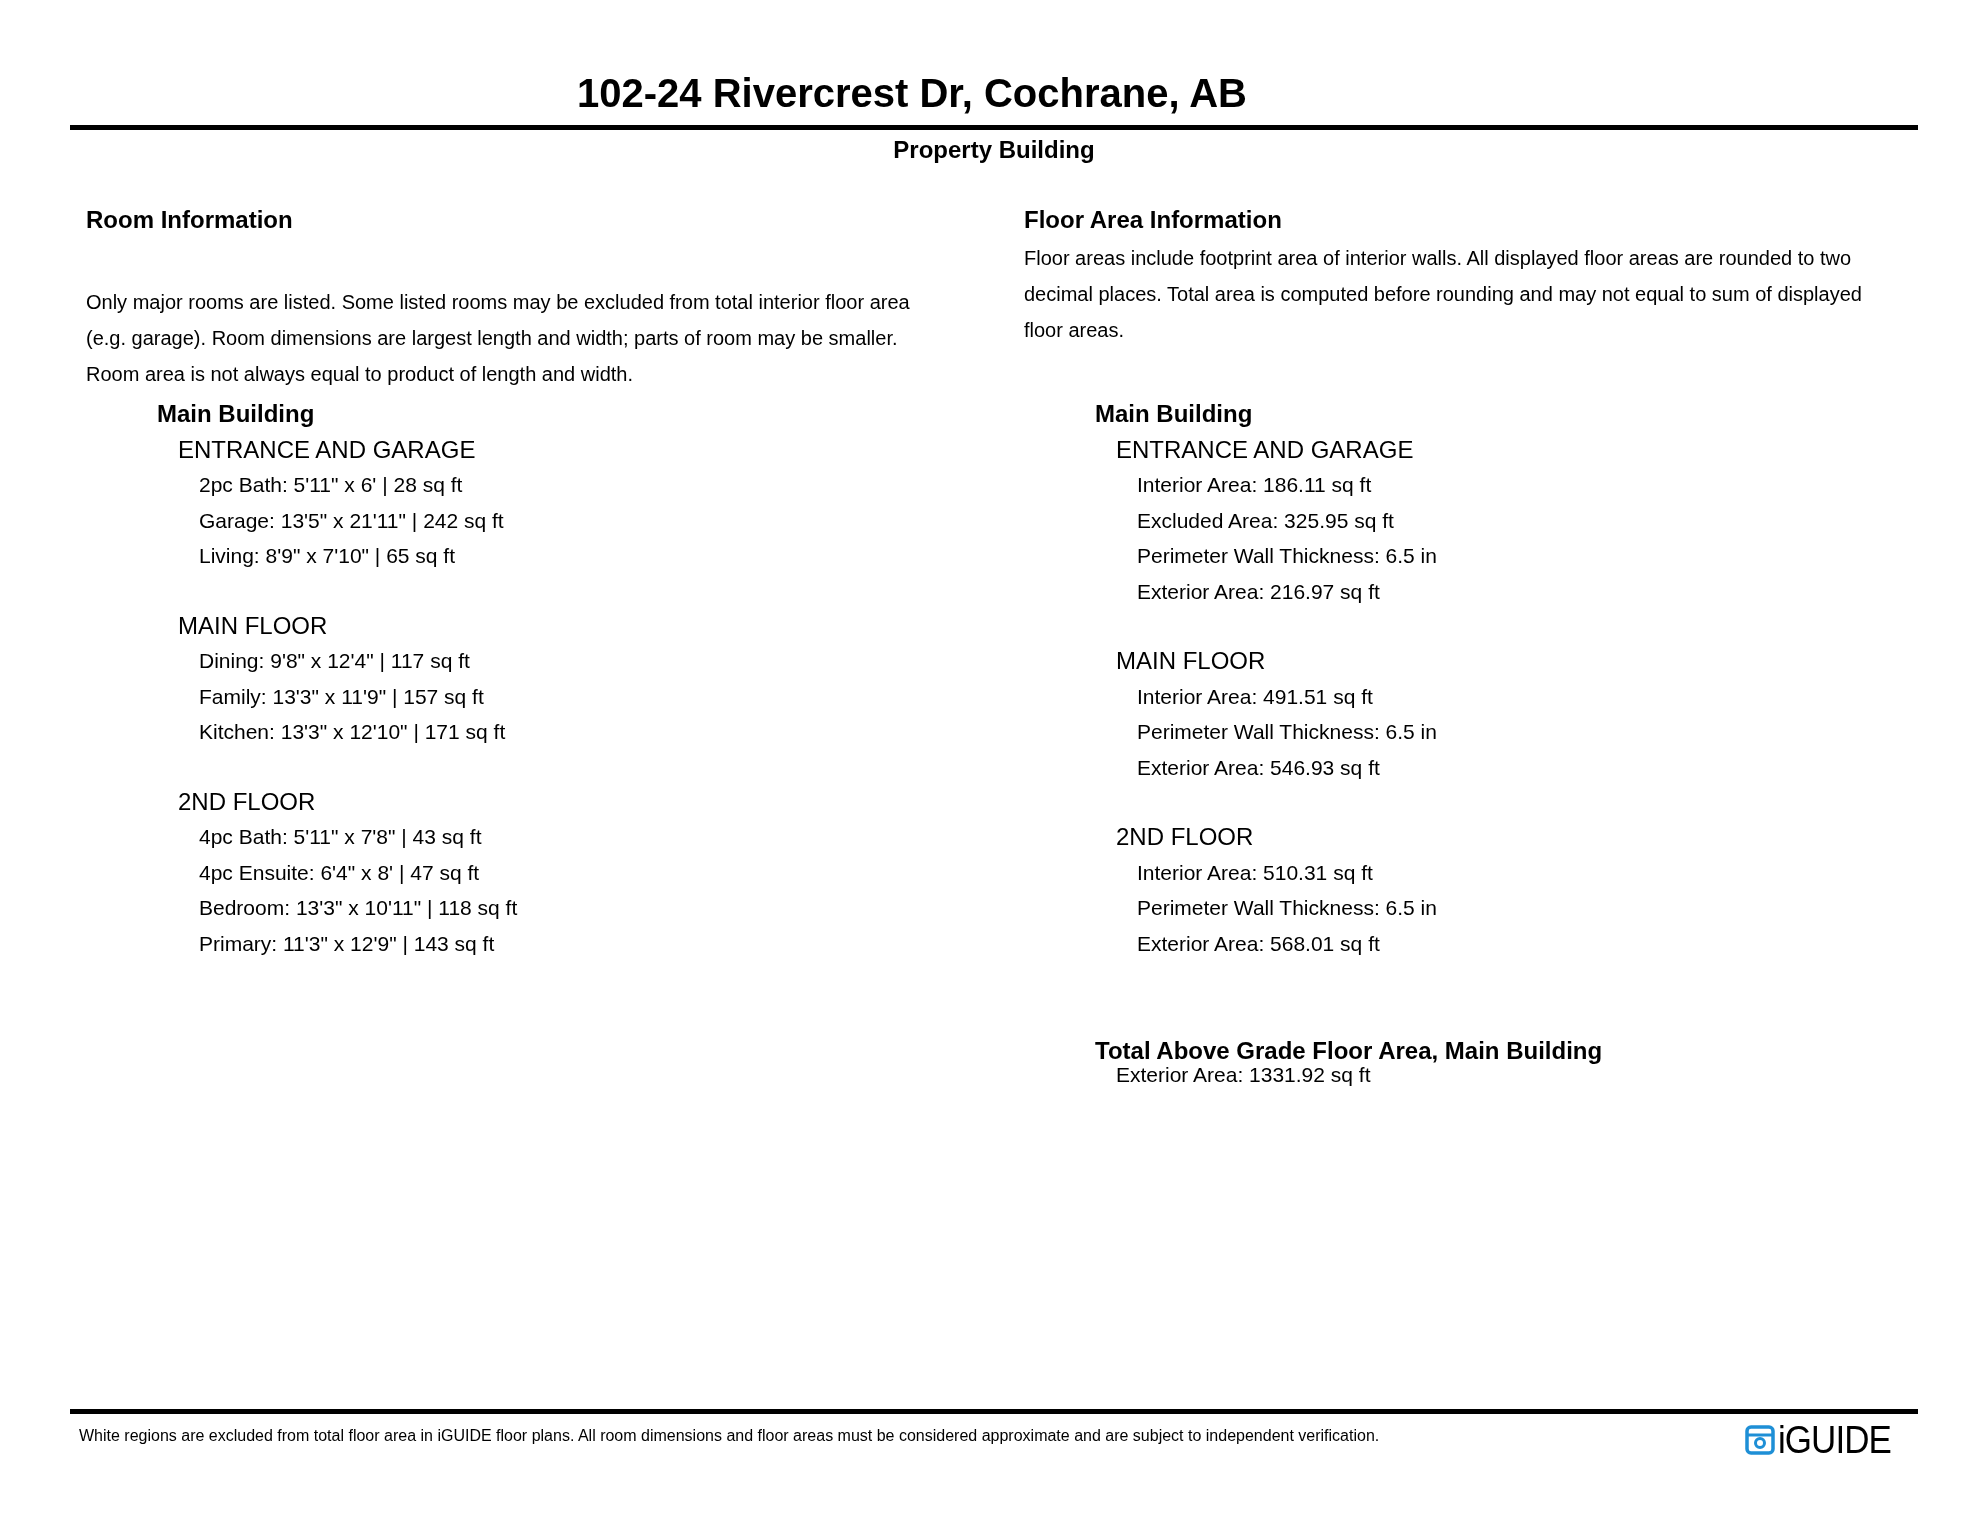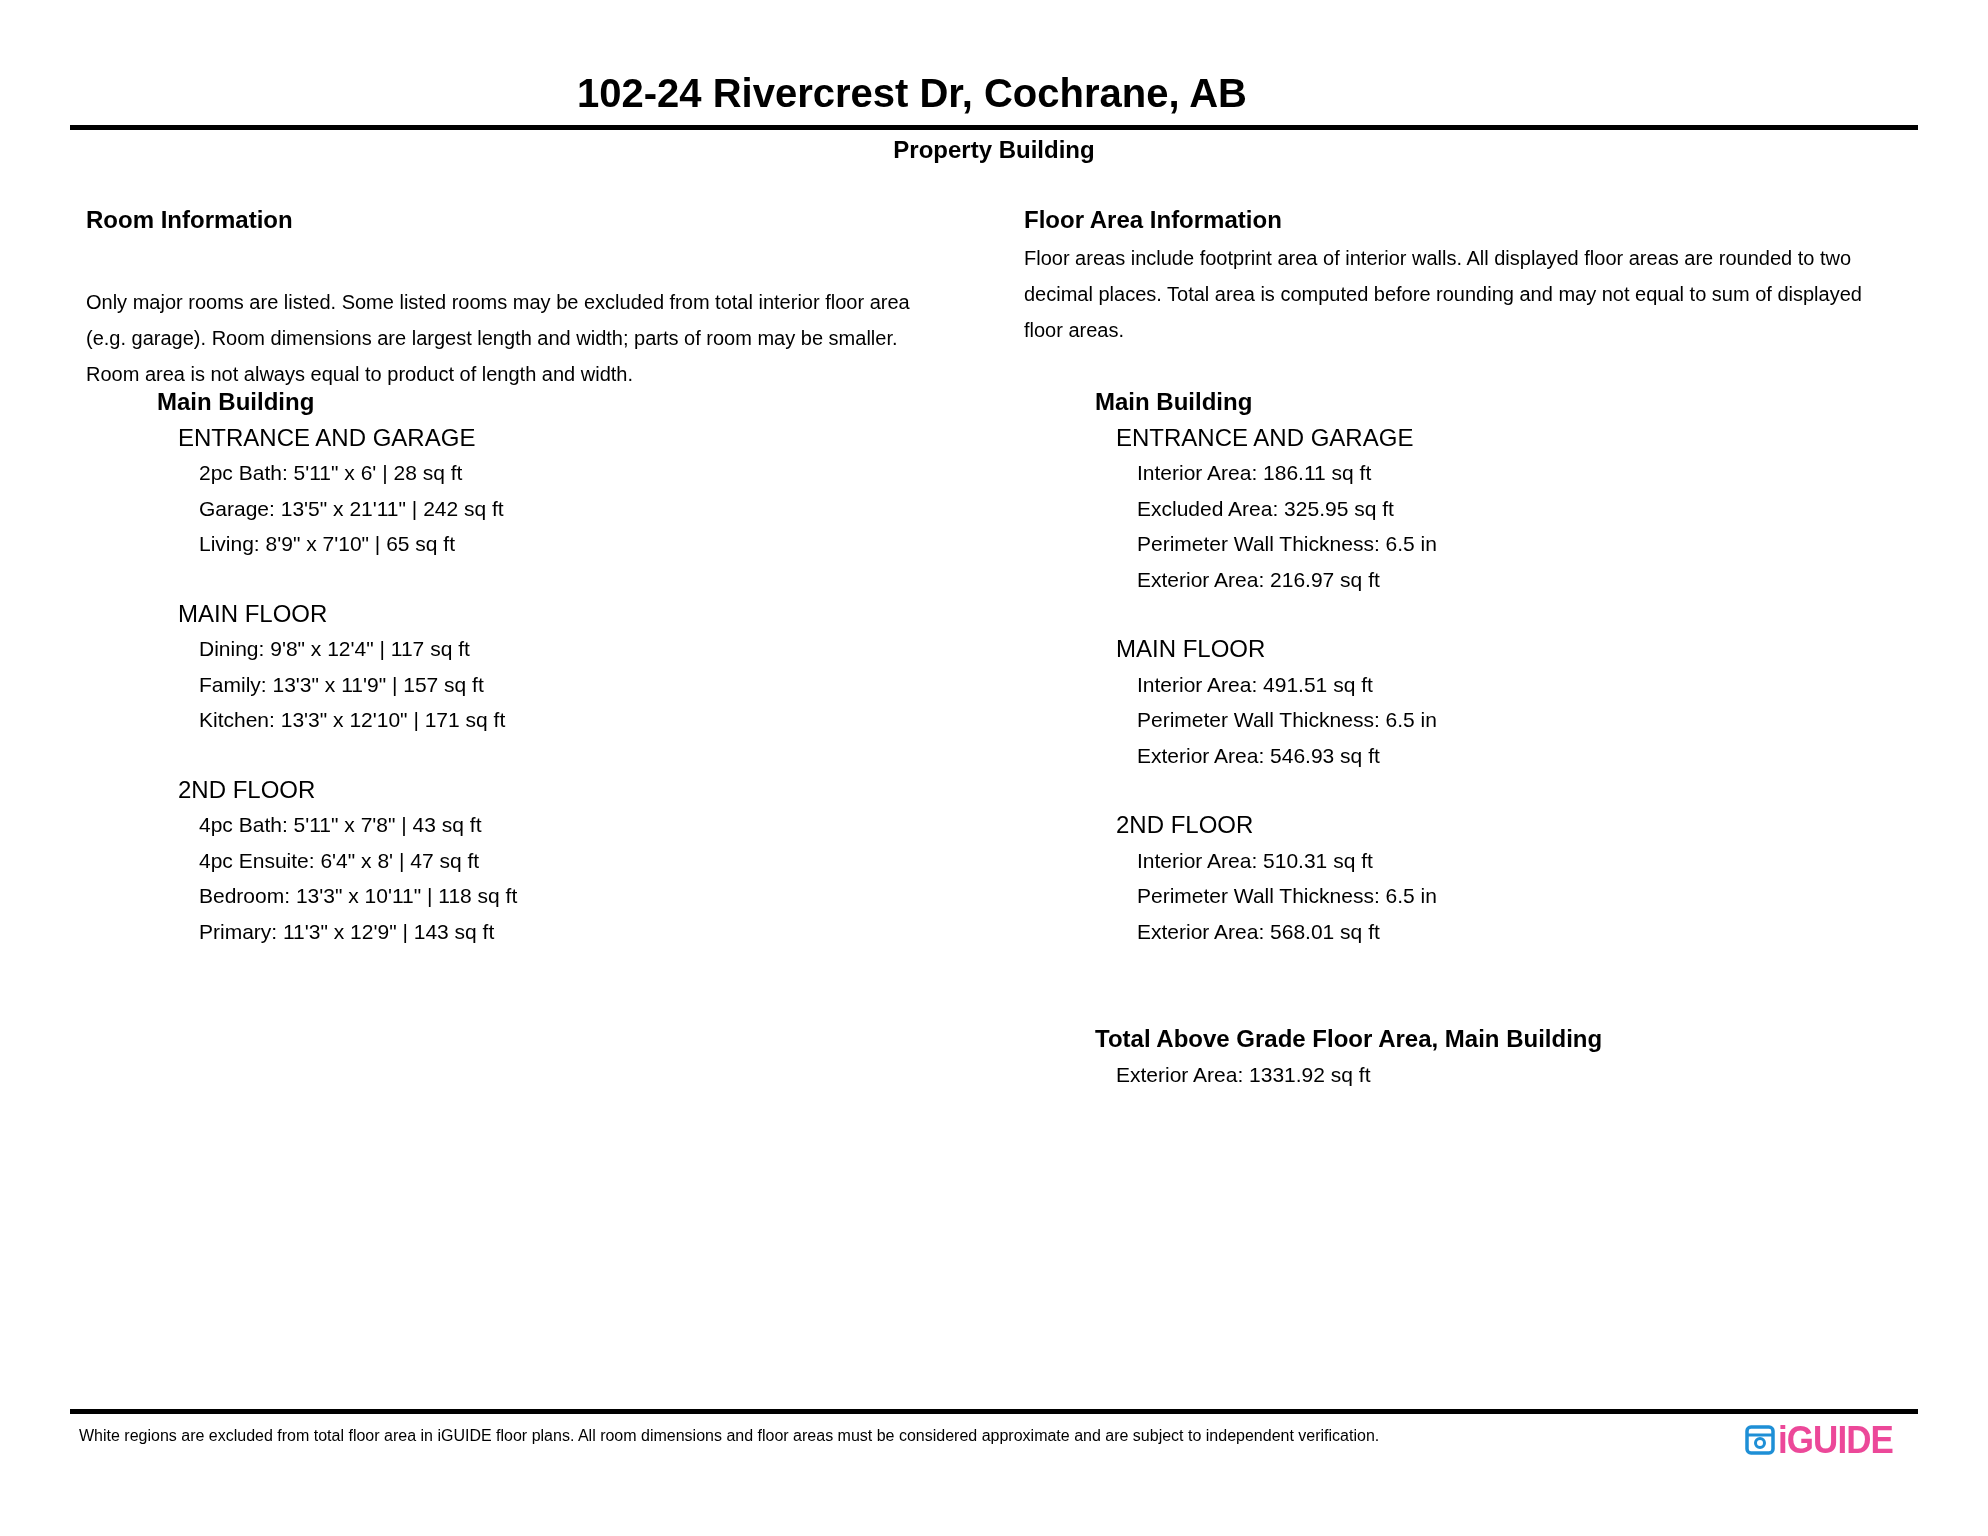--- a/index.html
+++ b/index.html
@@ -29,37 +29,37 @@
       left: 0; width: 1988px; text-align: center;
       top: 135px; font-size: 24px; font-weight: bold; line-height: 30px;
     }
     .col-heading {
       font-size: 24px; font-weight: bold; line-height: 30px;
     }
     .desc {
       font-size: 20px; line-height: 36px; white-space: normal;
     }
     .building {
-      font-size: 24px; font-weight: bold; line-height: 36px;
+      font-size: 24px; font-weight: bold; line-height: 36px; margin-top: 12px;
     }
     .floor {
       font-size: 24px; line-height: 36px;
     }
     .item {
       font-size: 21px; line-height: 35.5px;
     }
     .list { position: absolute; }
     .list .row { height: 35.5px; white-space: nowrap; }
     .list .gap { height: 34px; }
     .footer-text {
       left: 79px; top: 1426px; font-size: 16px; line-height: 20px;
     }
     .logo {
       position: absolute; left: 1745px; top: 1422px; height: 36px;
-      display: flex; align-items: center; color: #ec4899; font-weight: bold;
+      display: flex; align-items: center; color: #000000;
     }
     .logo-word {
       font-size: 38px; line-height: 36px; letter-spacing: -1px;
       font-family: "Liberation Sans", sans-serif;
       transform: scaleX(0.92); transform-origin: left center;
       margin-left: 3px;
     }
   </style>
 </head>
 <body>

